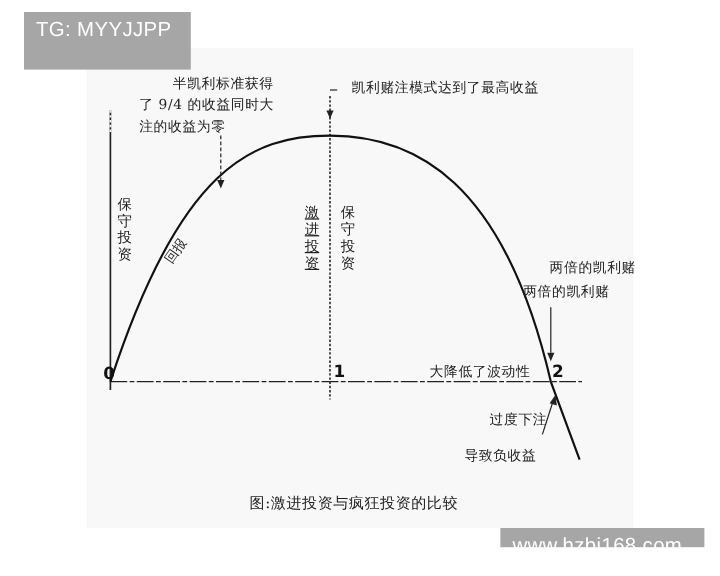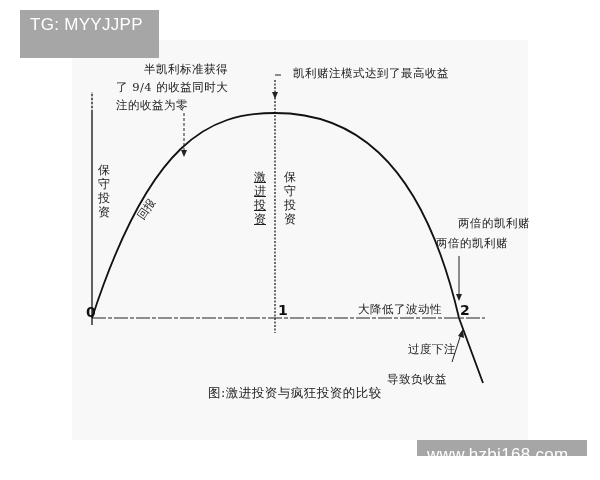--- a/index.html
+++ b/index.html
@@ -82,16 +82,16 @@
 <div class="vlbl" style="left:254px; top:170px;text-decoration:underline;">激进投资</div>
 <div class="vlbl" style="left:284px; top:170px;">保守投资</div>
 
 <div class="rot" style="left:134px; top:214px; transform: rotate(-55deg);">回报</div>
 
 <div class="lbl" style="left:358px; top:302px;">大降低了波动性</div>
 <div class="num" style="left:86px; top:304px;">0</div>
 <div class="num" style="left:278px; top:302px;">1</div>
 <div class="num" style="left:460px; top:302px;">2</div>
 
-<div class="caption" style="left:208px; top:385px;">图:激进投资与疯狂投资的比较</div>
+<div class="caption" style="left:208px; top:411px;">图:激进投资与疯狂投资的比较</div>
 
 <div class="wm wm-top">TG: MYYJJPP</div>
 <div class="wm wm-bottom">www.hzbj168.com</div>
 
 </body></html>

